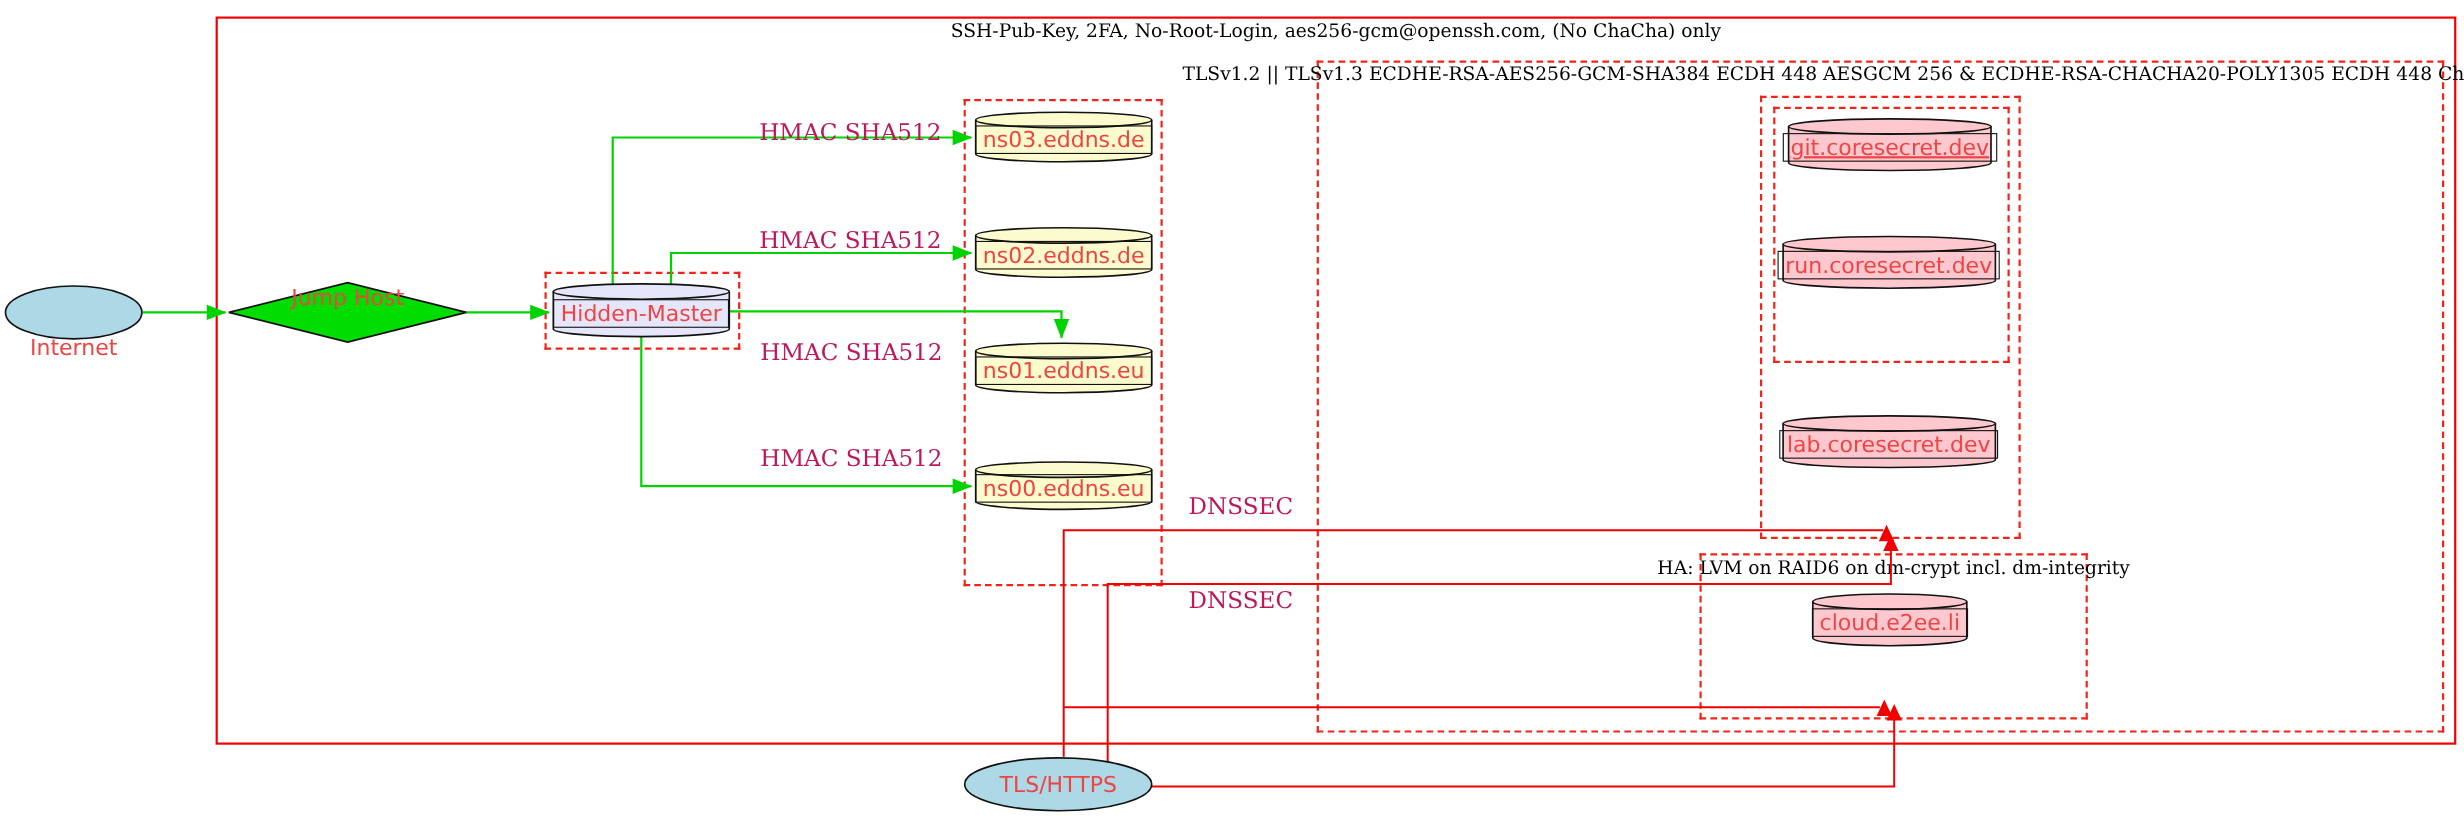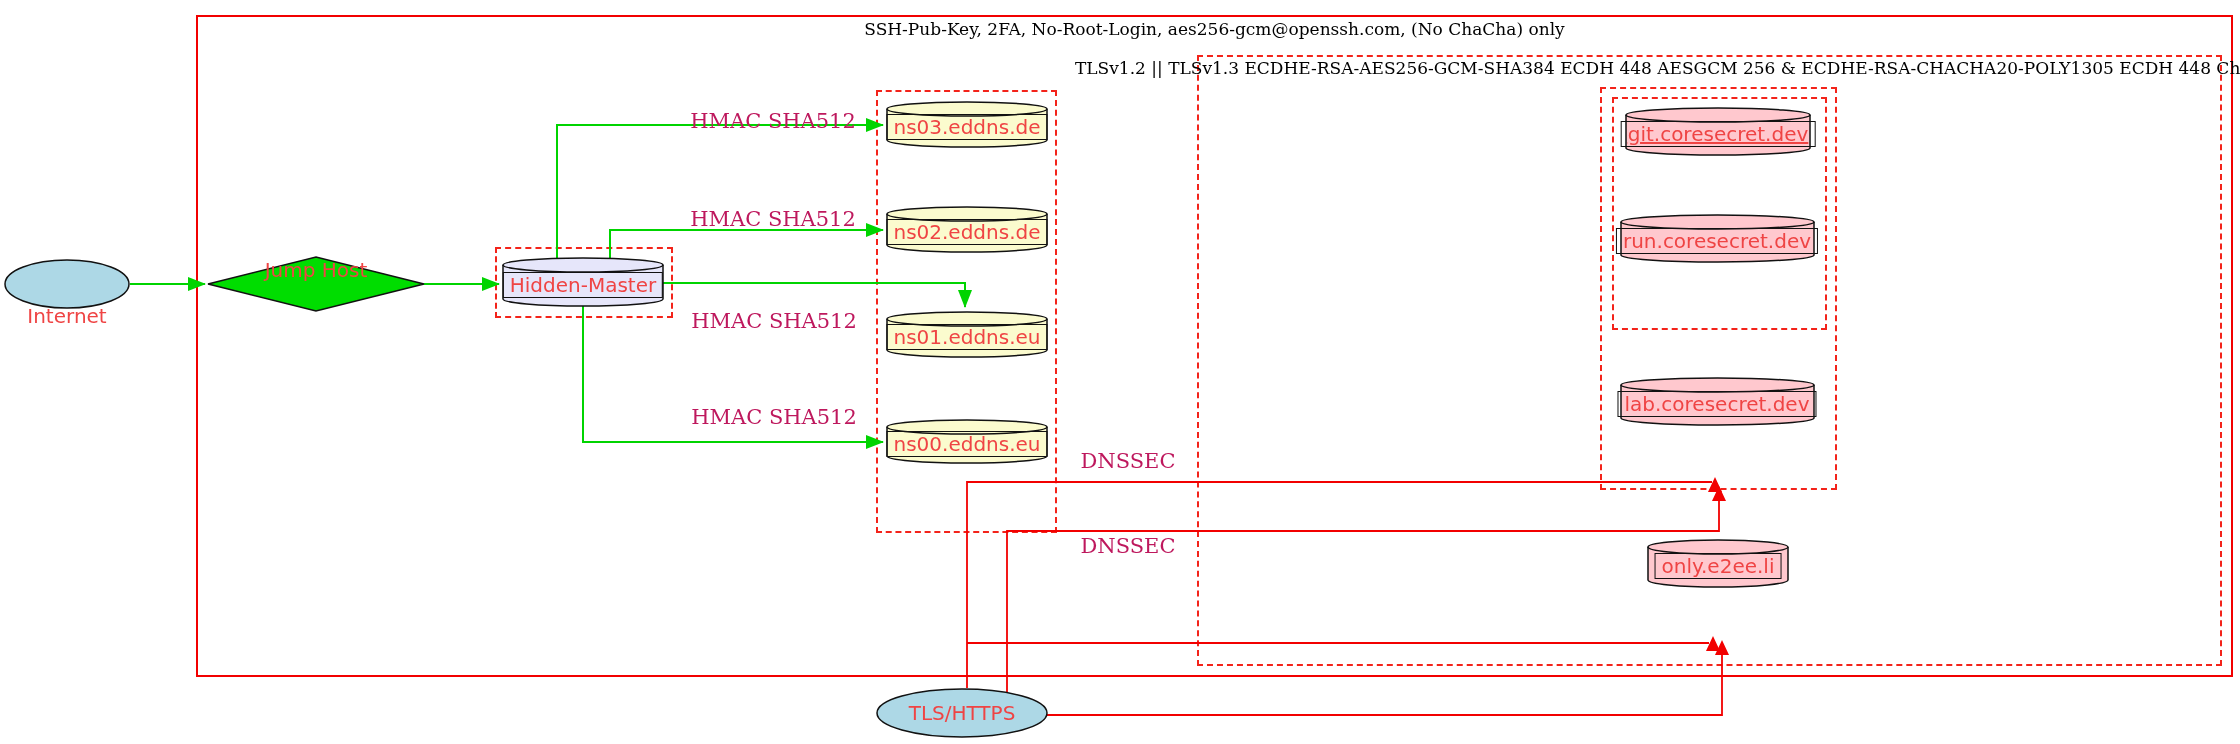--- a/index.html
+++ b/index.html
@@ -29,20 +29,23 @@
   <div class="cluster dashbox" style="left:1197px;top:55px;width:1025px;height:611px;">
     <div class="clabel" style="left:50%;top:3px;transform:translateX(-50%);">TLSv1.2 || TLSv1.3 ECDHE-RSA-AES256-GCM-SHA384 ECDH 448 AESGCM 256 &amp; ECDHE-RSA-CHACHA20-POLY1305 ECDH 448 ChaCha20 256</div>
   </div>
 
   <div class="cluster dashbox" style="left:876px;top:90px;width:181px;height:443px;"></div>
 
   <div class="cluster dashbox" style="left:1600px;top:87px;width:237px;height:403px;"></div>
 
   <div class="cluster dashbox" style="left:1612px;top:97px;width:215px;height:233px;"></div>
 
+  <div class="cluster dashbox" style="left:1545px;top:503px;width:353px;height:151px;">
+    <div class="clabel" style="left:50%;top:4px;transform:translateX(-50%);">HA: LVM on RAID6 on dm-crypt incl. dm-integrity</div>
+  </div>
 
   <div class="cluster dashbox" style="left:495px;top:247px;width:178px;height:71px;"></div>
 
   <svg width="2240" height="744">
     <defs>
       <marker id="ga" markerUnits="userSpaceOnUse" markerWidth="20" markerHeight="16" refX="18" refY="8" orient="auto">
         <path d="M1,1 L19,8 L1,15 Z" fill="#00d400"></path>
       </marker>
     </defs>
 
@@ -121,16 +124,16 @@
   <div class="nlabel" style="left:67px;top:284px;margin-top:32px;">Internet</div>
   <div class="nlabel" style="left:316px;top:270px;">Jump Host</div>
   <div class="nlabel boxed" style="left:583px;top:285px;">Hidden-Master</div>
   <div class="nlabel boxed" style="left:967px;top:127px;">ns03.eddns.de</div>
   <div class="nlabel boxed" style="left:967px;top:232px;">ns02.eddns.de</div>
   <div class="nlabel boxed" style="left:967px;top:337px;">ns01.eddns.eu</div>
   <div class="nlabel boxed" style="left:967px;top:444px;">ns00.eddns.eu</div>
   <div class="nlabel boxed" style="left:1718px;top:134px;text-decoration:underline;">git.coresecret.dev</div>
   <div class="nlabel boxed" style="left:1717px;top:241px;">run.coresecret.dev</div>
   <div class="nlabel boxed" style="left:1717px;top:404px;">lab.coresecret.dev</div>
-  <div class="nlabel boxed" style="left:1718px;top:566px;">only.e2ee.li</div>
+  <div class="nlabel boxed" style="left:1718px;top:566px;">cloud.e2ee.li</div>
   <div class="nlabel" style="left:962px;top:713px;">TLS/HTTPS</div>
 
 </div>
 
 </body></html>

